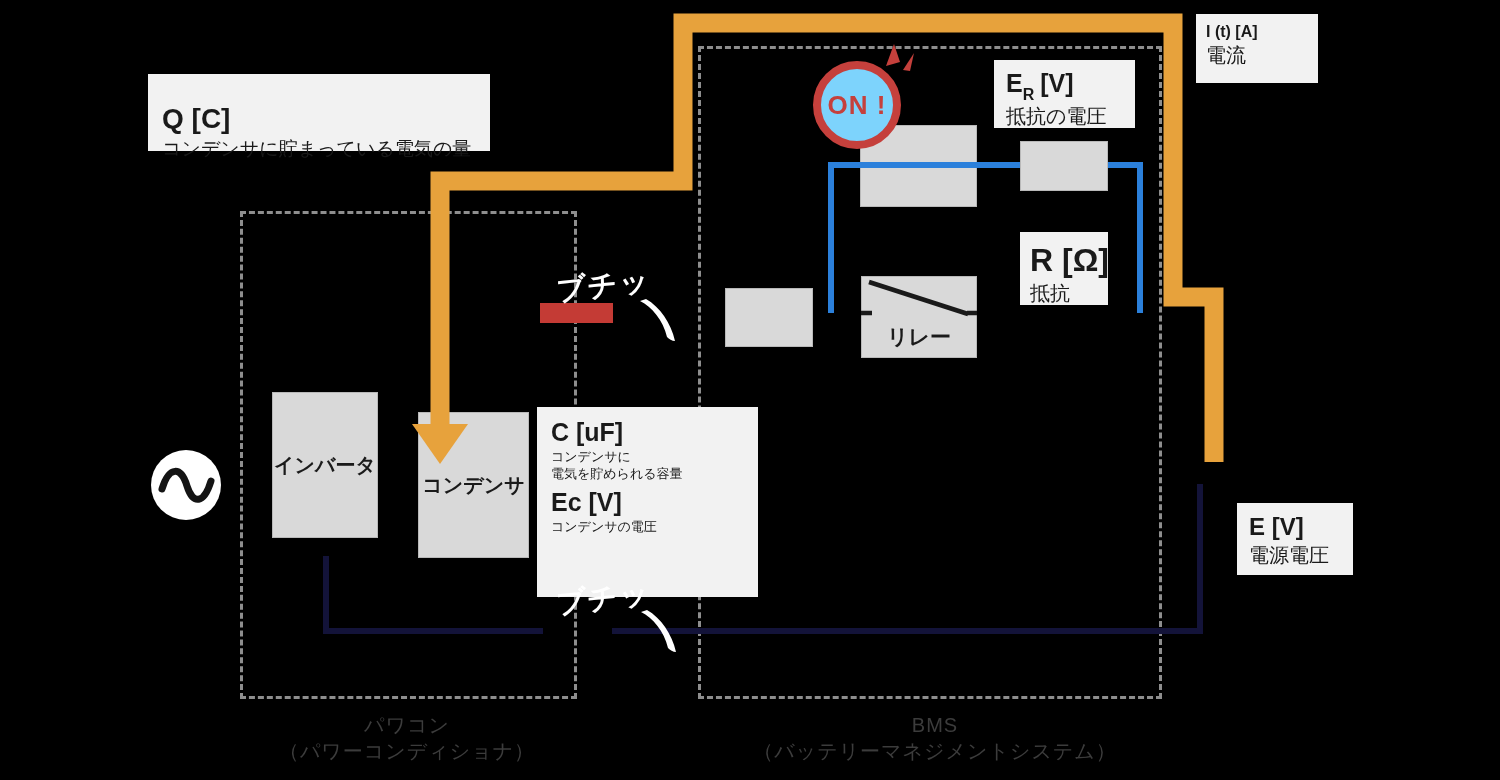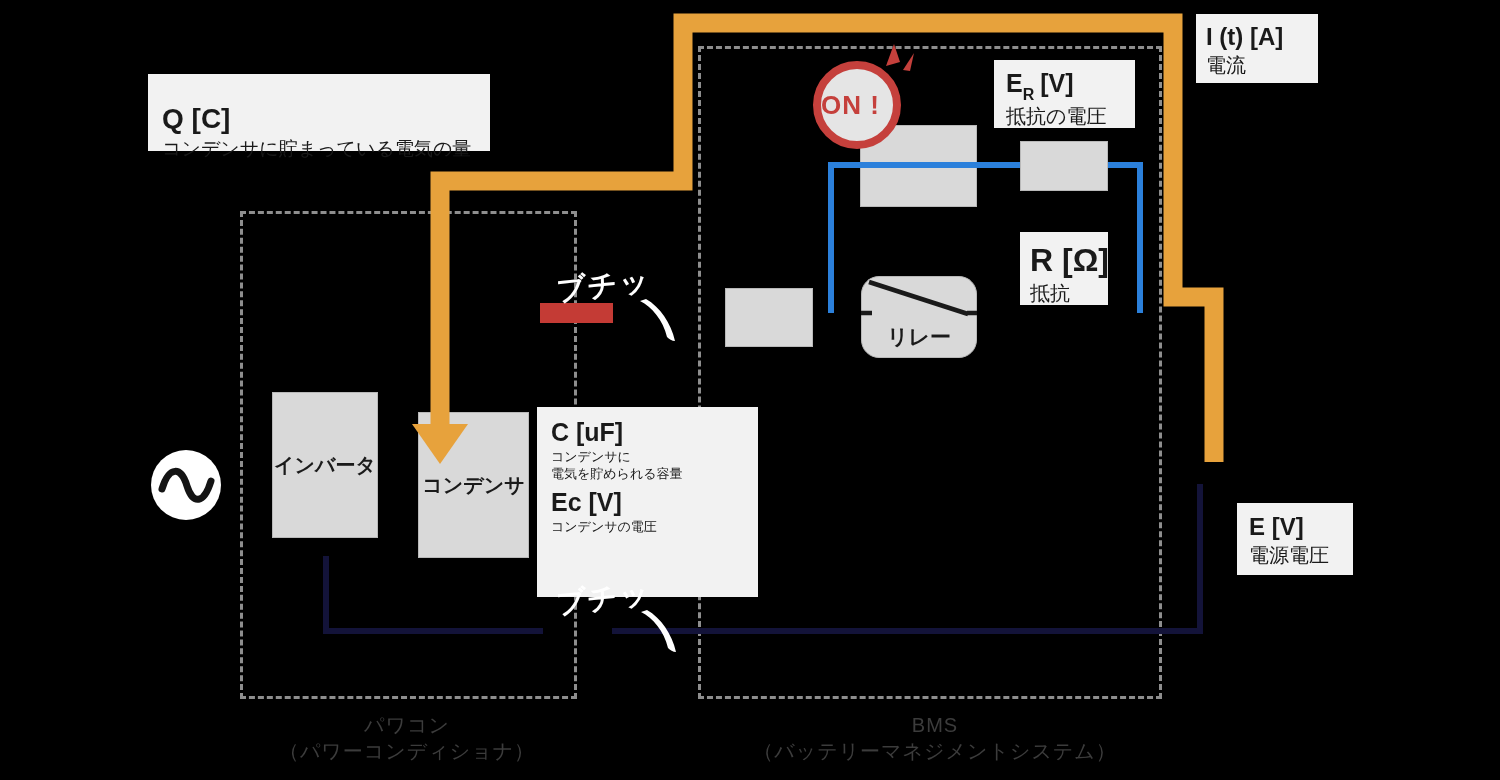--- a/index.html
+++ b/index.html
@@ -21,21 +21,21 @@
   .comp{
     position:absolute;background:var(--c-component-gray,#D9D9D9);
     border:1px solid #B9B9B9;box-sizing:border-box;z-index:1;
     display:flex;align-items:center;justify-content:center;
     color:var(--c-text-black,#1A1A1A);font-weight:bold;font-size:20px;
   }
   .inverter{left:272px;top:392px;width:106px;height:146px;}
   .capacitor{left:418px;top:412px;width:111px;height:146px;}
   .battery{left:860px;top:125px;width:117px;height:82px;}
   .smallbox{left:725px;top:288px;width:88px;height:59px;}
-  .relay{left:861px;top:276px;width:116px;height:82px;align-items:flex-end;border-radius:18px;}
+  .relay{left:861px;top:276px;width:116px;height:82px;align-items:flex-end;}
   .relay .relay-label{padding-bottom:6px;font-size:21px;}
   .resistor{left:1020px;top:141px;width:88px;height:50px;z-index:3;}
 
   
   .w-orange{fill:none;stroke:var(--c-orange,#E7A23C);stroke-width:19;stroke-linejoin:miter;}
   .arrowhead{fill:var(--c-orange,#E7A23C);}
   .w-blue{fill:none;stroke:var(--c-blue,#2B80DB);stroke-width:6;}
   .w-navy{fill:none;stroke:var(--c-navy,#131339);stroke-width:6;}
   .sine{fill:none;stroke:#141414;stroke-width:7;stroke-linecap:round;}
   .relay-lines line{stroke:#1a1a1a;stroke-width:4.5;}
@@ -47,34 +47,34 @@
     background:var(--c-cut-red,#C43B35);z-index:5;}
 
   
   .sfx{position:absolute;color:#fff;font-weight:bold;font-size:29px;z-index:6;
     transform:rotate(-6deg) skewX(-4deg);letter-spacing:2px;white-space:nowrap;}
   .sfx-top{left:556px;top:266px;}
   .sfx-bottom{left:556px;top:579px;}
 
   
   .badge{position:absolute;left:813px;top:61px;width:88px;height:88px;border-radius:50%;
-    background:#e5e5e5;border:8px solid var(--c-red,#C5403C);box-sizing:border-box;
-    display:flex;align-items:center;justify-content:flex-start;z-index:6;
+    background:#7dd3fc;border:8px solid var(--c-red,#C5403C);box-sizing:border-box;
+    display:flex;align-items:center;justify-content:center;z-index:6;
     color:var(--c-red,#C5403C);font-weight:800;font-size:26px;letter-spacing:1px;}
 
   
   .callout{position:absolute;background:var(--c-label-bg,#F2F2F2);box-sizing:border-box;
     z-index:5;padding:27px 14px;color:var(--c-text-black,#1A1A1A);}
   .ct{font-weight:bold;font-size:32px;line-height:1.25;white-space:nowrap;}
   .cd{font-size:20px;line-height:1.32;white-space:nowrap;}
   .q{left:148px;top:74px;width:342px;height:77px;}
   .q .ct{font-size:28px;}
   .q .cd{font-size:19px;}
   .co-current{left:1196px;top:14px;width:122px;height:69px;padding:8px 10px;}
-  .co-current .ct{font-size:24px;}
+  .co-current .ct{font-size:16px;}
   .co-er{left:994px;top:60px;width:141px;height:68px;padding:8px 12px;}
   .co-er .ct{font-size:25px;}
   .co-er sub{font-size:16px;position:relative;bottom:-2px;}
   .co-er .unit{margin-left:6px;}
   .co-r{left:1020px;top:232px;width:88px;height:73px;padding:8px 10px;}
   .co-c{left:537px;top:407px;width:221px;height:190px;padding:10px 14px;}
   .co-c .ct{font-size:25px;}
   .co-c .cd{font-size:13px;}
   .co-c .ct2{margin-top:4px;}
   .co-e{left:1237px;top:503px;width:116px;height:72px;padding:9px 12px;}

